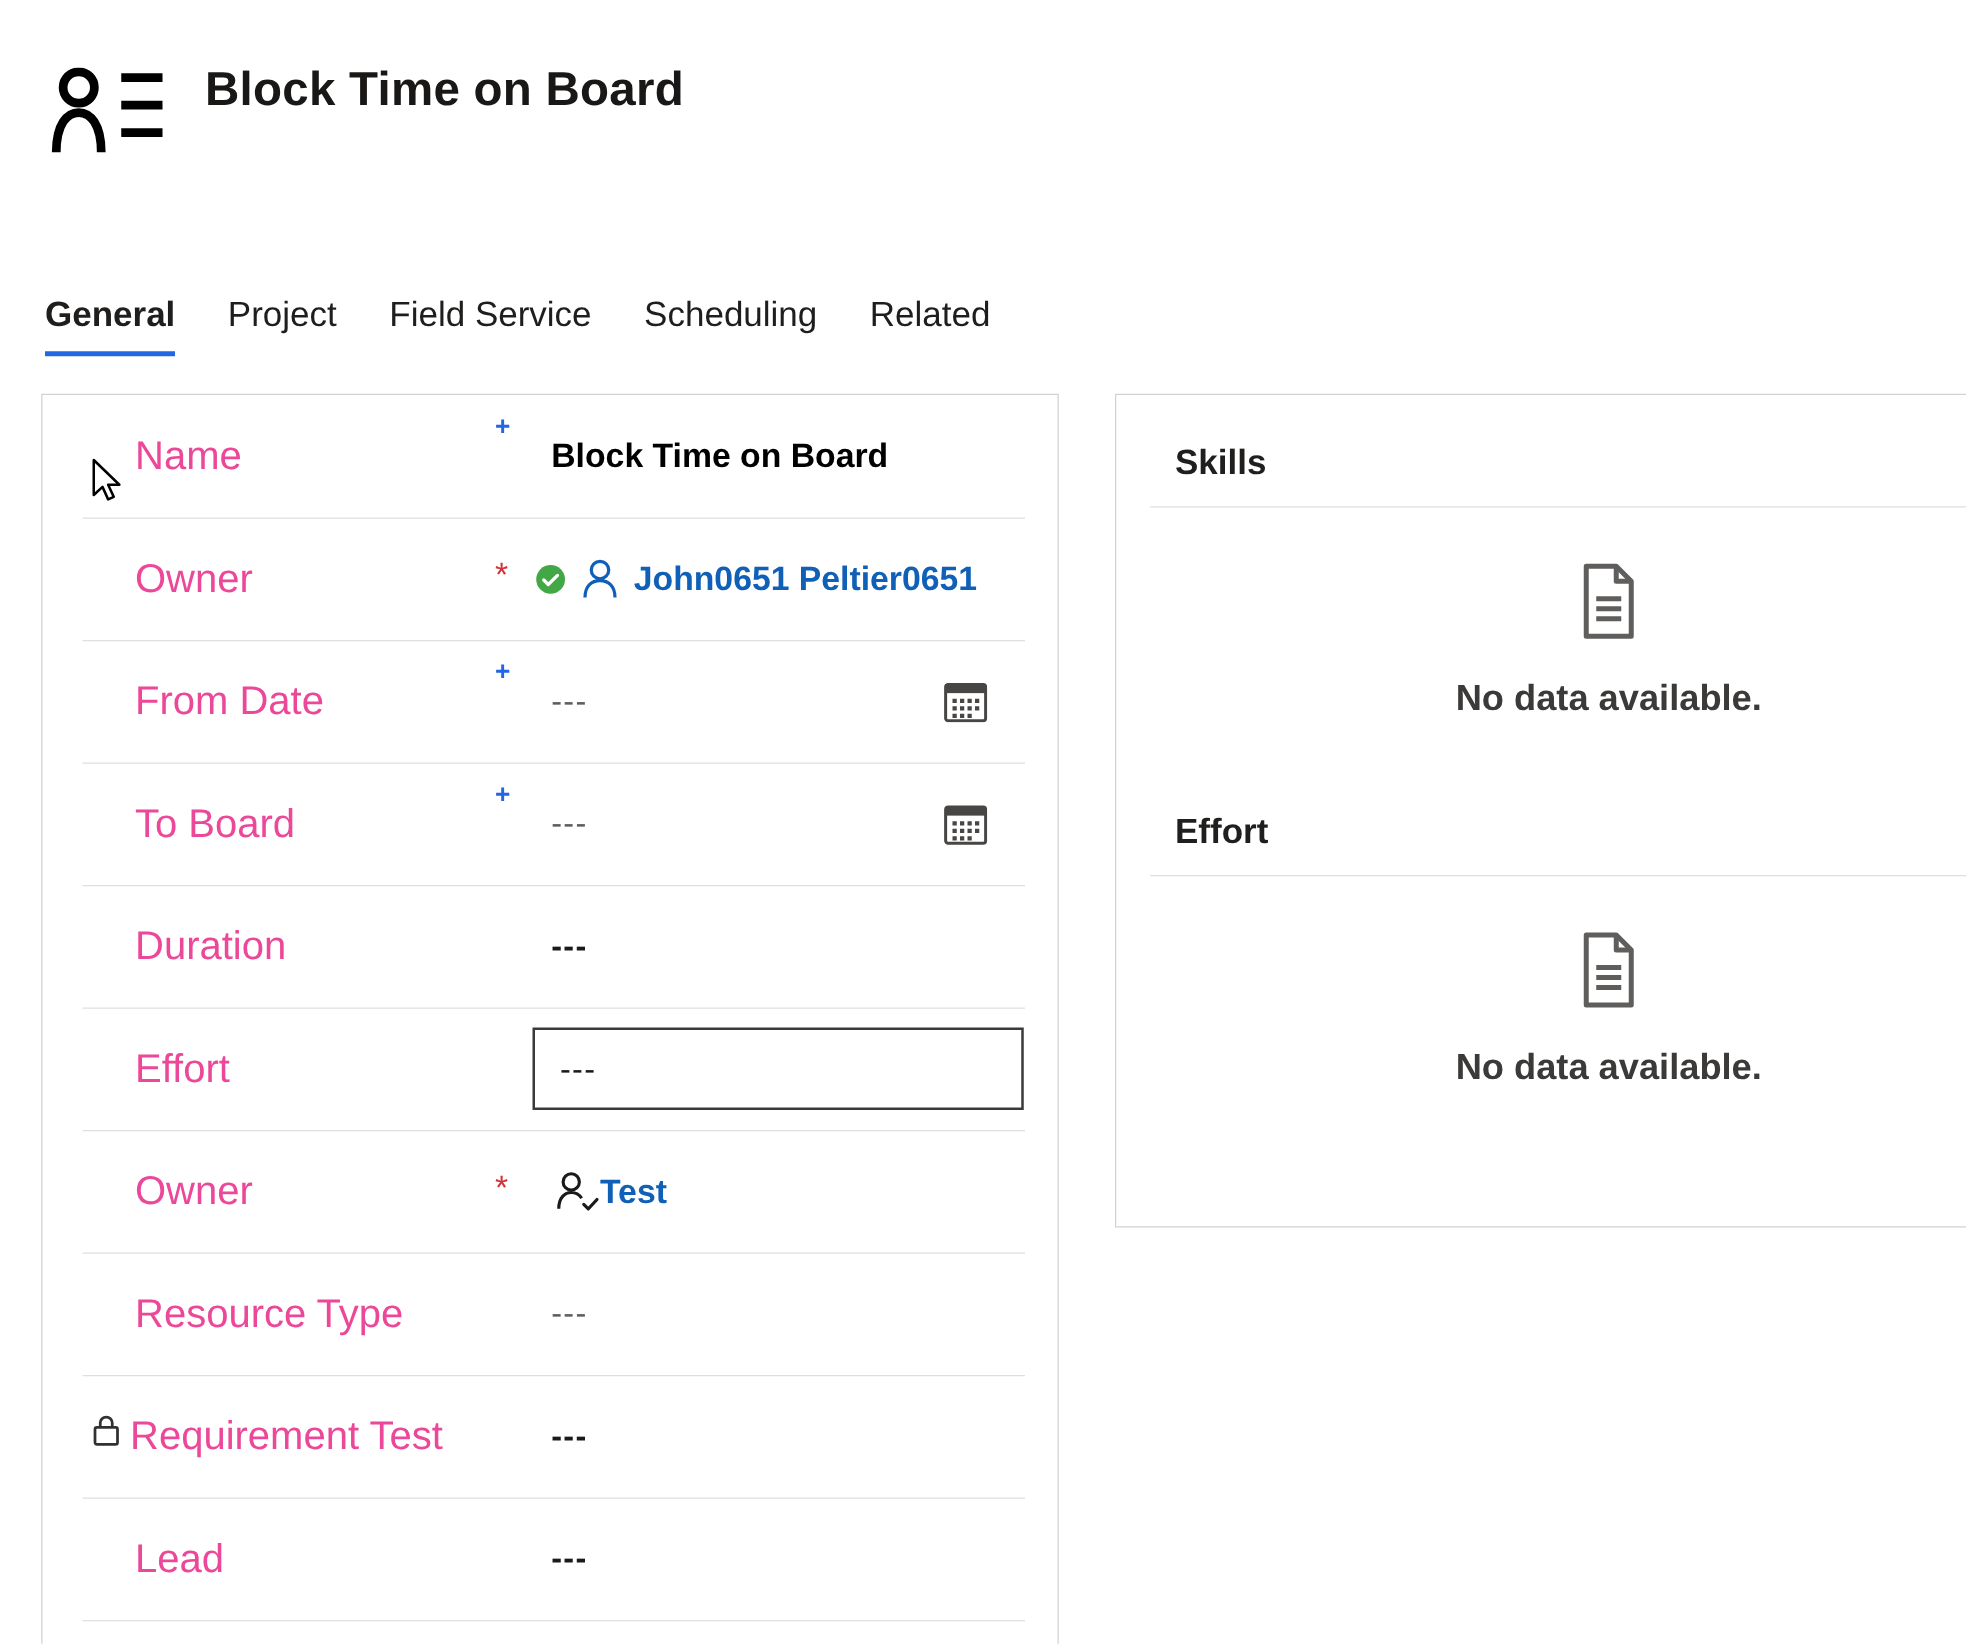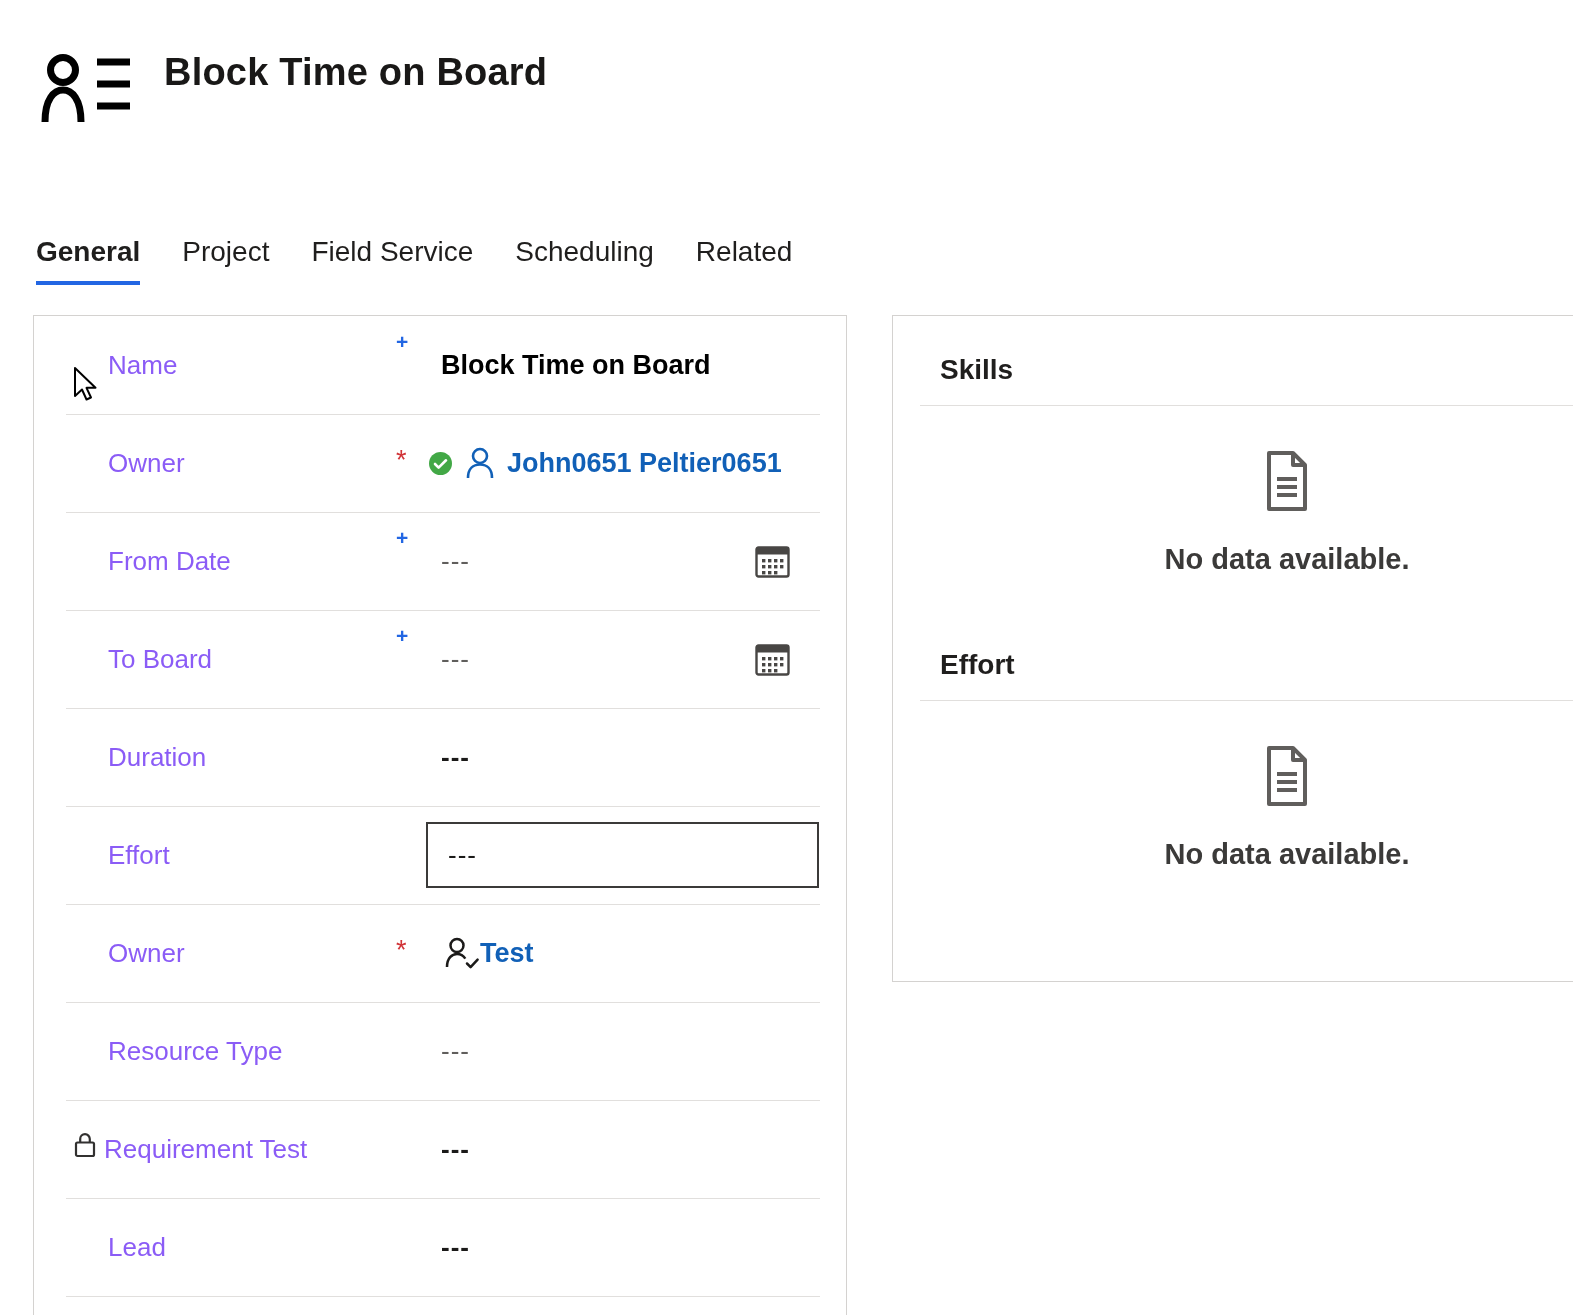--- a/index.html
+++ b/index.html
@@ -31,21 +31,21 @@
     border: 1px solid #d4d2d0; background: #fff;
   }
   .field-row { position: relative; height: 98px; }
   .field-row:not(:first-child)::before {
     content: ""; position: absolute; top: 0; left: 32px; right: 26px;
     height: 1px; background: var(--divider-gray, #e1dfdd);
   }
   .field-row.spacer { height: 22px; }
   .f-label {
     position: absolute; left: 74px; top: 50%; transform: translateY(-50%);
-    font-size: 26px; color: #8b5cf6; white-space: nowrap;
+    font-size: 32px; color: #ec4899; white-space: nowrap;
   }
   .with-lock .f-label { left: 70px; }
   .lock { position: absolute; left: 40px; top: 50%; transform: translateY(-58%); }
   .f-marker { position: absolute; left: 362px; width: 34px; font-size: 27px; }
   .f-marker.star { top: 50%; transform: translateY(-58%); color: var(--required-red, #d13438); }
   .f-marker.plus { top: 38px; transform: translateY(-100%); color: var(--accent-blue, #2266E3); font-size: 21px; font-weight: 700; }
   .f-value { position: absolute; left: 407px; top: 50%; transform: translateY(-50%); font-size: 26px; white-space: nowrap; }
   .v-bold { font-weight: 700; font-size: 27px; color: #000; }
   .v-dash-muted { color: var(--muted-gray, #605e5c); letter-spacing: 1px; }
   .v-dash-dark { color: #1b1a19; font-weight: 700; letter-spacing: 1px; }

